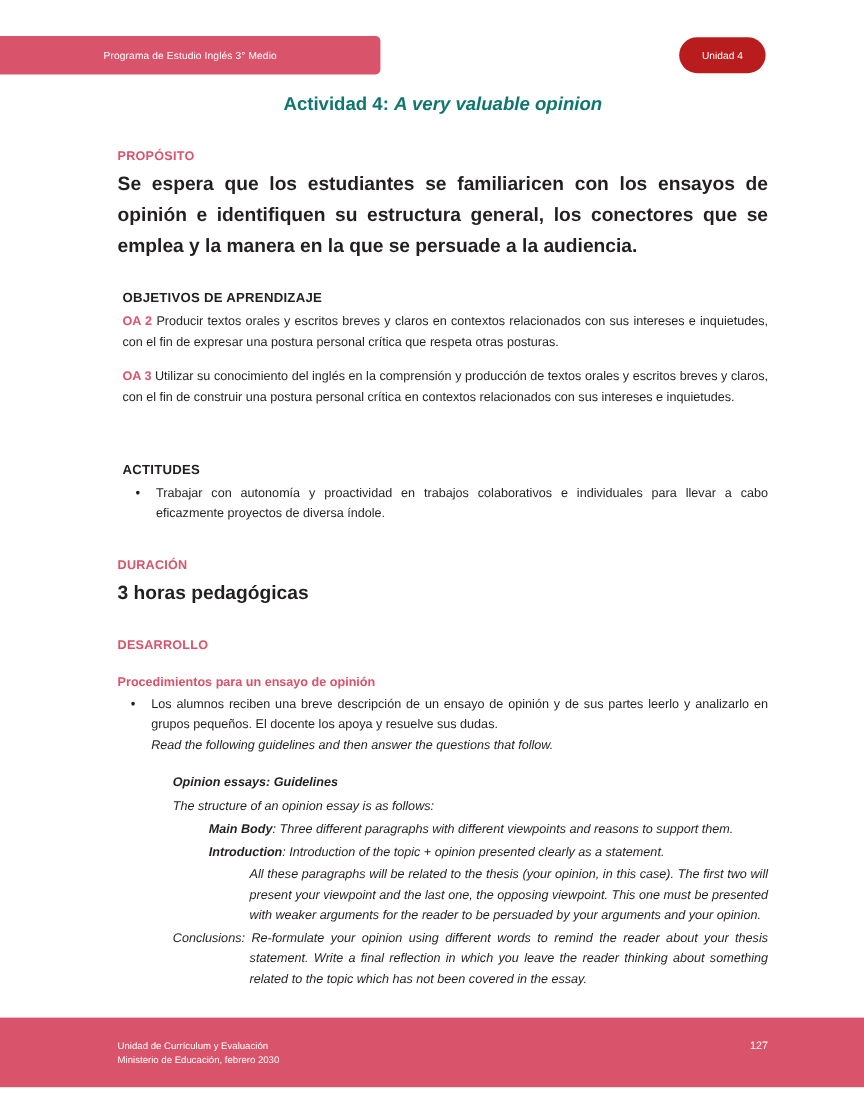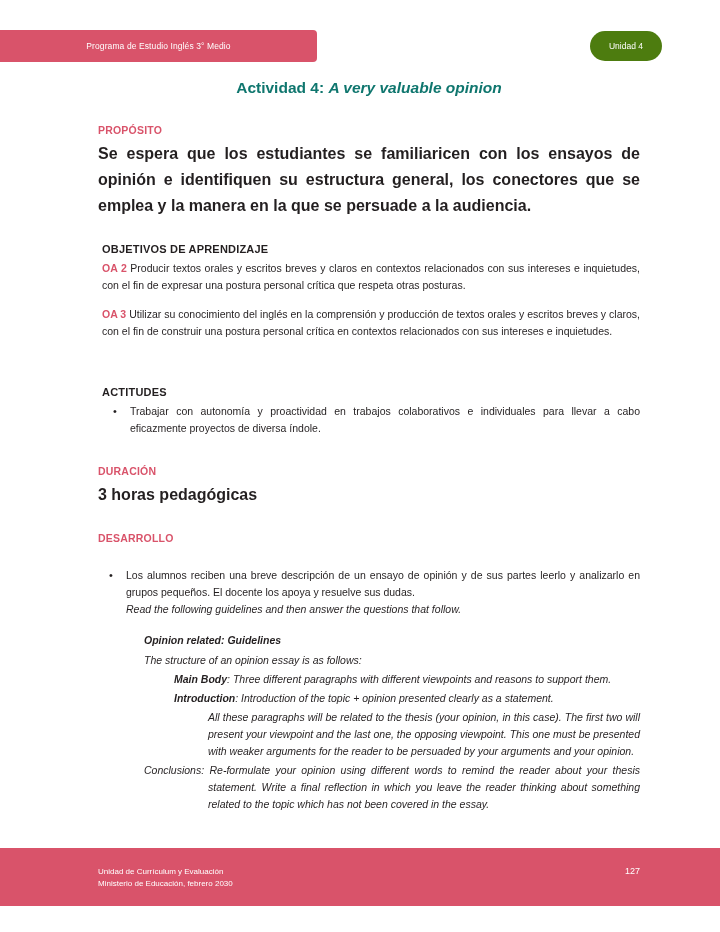--- a/index.html
+++ b/index.html
@@ -36,24 +36,24 @@
   }
   .header-bar-text {
     color: #ffffff;
     font-size: 8.5px;
     letter-spacing: 0.1px;
     white-space: nowrap;
   }
   .unit-pill {
     position: absolute;
     top: 31px;
-    left: 590px;
+    left: 566px;
     width: 72px;
     height: 30px;
-    background: #4d7c0f;
+    background: #b91c1c;
     border-radius: 16px;
     display: flex;
     align-items: center;
     justify-content: center;
   }
   .unit-pill-text {
     color: #ffffff;
     font-size: 8.5px;
   }
 
@@ -259,30 +259,31 @@
 
     <h2 class="section-head">DURACIÓN</h2>
     <p class="body">3 horas pedagógicas</p>
 
     <div class="spacer-20"></div>
 
     <h2 class="section-head">DESARROLLO</h2>
 
     <div class="spacer-14"></div>
 
+    <h3 class="sub-head-pink">Procedimientos para un ensayo de opinión</h3>
 
     <ul class="bullets">
       <li>
         <span>Los alumnos reciben una breve descripción de un ensayo de opinión y de sus partes leerlo y analizarlo en grupos pequeños. El docente los apoya y resuelve sus dudas.</span><br>
         <span class="it">Read the following guidelines and then answer the questions that follow.</span>
       </li>
     </ul>
 
     <div class="guidelines">
-      <h4>Opinion related: Guidelines</h4>
+      <h4>Opinion essays: Guidelines</h4>
       <p>The structure of an opinion essay is as follows:</p>
 
       <p class="g-item">
         <span class="lbl">Main Body</span><span>: Three different paragraphs with different viewpoints and reasons to support them.</span>
       </p>
 
       <p class="g-item">
         <span class="lbl">Introduction</span><span>: Introduction of the topic + opinion presented clearly as a statement.</span>
       </p>
 

